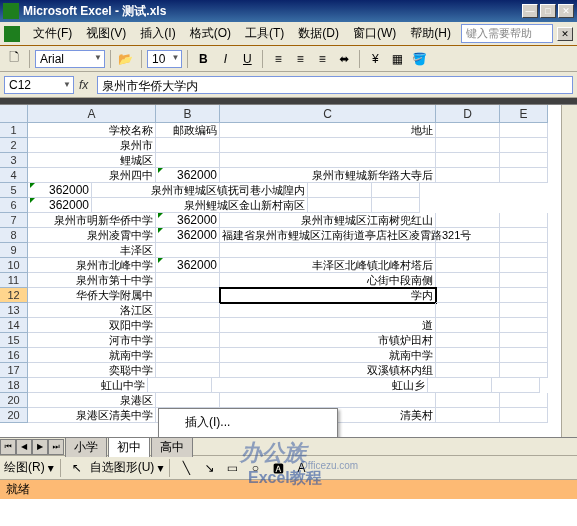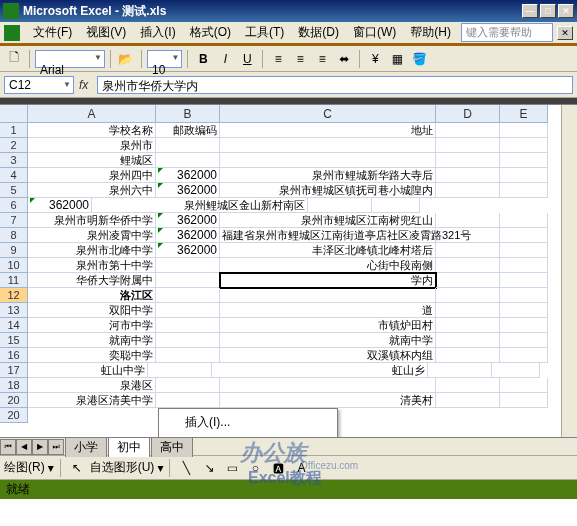--- a/index.html
+++ b/index.html
@@ -2,28 +2,28 @@
 <html><head>
 <meta charset="utf-8">
 <style>
 * { margin:0; padding:0; box-sizing:border-box; font-family:"Microsoft YaHei","SimSun",sans-serif; font-size:12px; }
 body { background:#fff; width:577px; height:526px; overflow:hidden; position:relative; }
 .titlebar { background:linear-gradient(#0a246a,#3a6ea5); color:#fff; height:22px; display:flex; align-items:center; padding:0 3px; }
 .titlebar .icon { width:16px; height:16px; background:#1e7e1e; margin-right:4px; display:inline-block; }
 .titlebar .title { flex:1; font-weight:bold; }
 .winbtns { display:flex; gap:2px; }
 .winbtn { width:16px; height:14px; background:#d4d0c8; border:1px solid #fff; border-right-color:#404040; border-bottom-color:#404040; display:flex; align-items:center; justify-content:center; font-size:9px; font-family:Arial; }
-.menubar { background:#ece9d8; height:24px; display:flex; align-items:center; padding:0 4px; border-bottom:3px solid #a16207; }
+.menubar { background:#ece9d8; height:24px; display:flex; align-items:center; padding:0 4px; border-bottom:1px solid #a16207; }
 .menubar .icon { width:16px; height:16px; background:#1e7e1e; margin-right:6px; }
 .menu-item { padding:3px 7px; cursor:default; }
 .help-q { margin-left:auto; border:1px solid #7a96df; padding:1px 20px 1px 4px; color:#888; background:#fff; font-size:11px; }
 .toolbar1,.toolbar2,.toolbar3 { background:#ece9d8; height:26px; display:flex; align-items:center; padding:2px 4px; border-bottom:1px solid #aca899; gap:2px; }
 .tbtn { width:20px; height:20px; display:flex; align-items:center; justify-content:center; border:1px solid transparent; cursor:default; }
 .sep { width:1px; height:18px; background:#aca899; margin:0 3px; }
-.font-sel { border:1px solid #7a96df; background:#fff; padding:12px 16px 1px 4px; min-width:70px; height:18px; position:relative; }
+.font-sel { border:1px solid #7a96df; background:#fff; padding:1px 16px 1px 4px; min-width:70px; height:18px; position:relative; }
 .font-sel::after { content:"▼"; position:absolute; right:2px; top:2px; font-size:8px; color:#555; }
 .fs-row { display:flex; align-items:center; gap:3px; }
 .cellname { border:1px solid #7a96df; background:#fff; padding:1px 4px; width:70px; height:18px; position:relative; }
 .cellname::after { content:"▼"; position:absolute; right:2px; top:3px; font-size:8px; color:#555; }
 .formula-bar { flex:1; border:1px solid #7a96df; background:#fff; padding:1px 4px; height:18px; margin-left:4px; }
 .fx { font-style:italic; color:#333; padding:0 3px; }
 .grid-area { position:relative; background:#fff; height:333px; overflow:hidden; border-top:1px solid #808080; }
 .corner { position:absolute; left:0; top:0; width:28px; height:18px; background:#e4ecf7; border-right:1px solid #9eb6ce; border-bottom:1px solid #9eb6ce; }
 .colheads { position:absolute; left:28px; top:0; display:flex; }
 .colhead { height:18px; background:#e4ecf7; border-right:1px solid #9eb6ce; border-bottom:1px solid #9eb6ce; text-align:center; line-height:18px; color:#333; }
@@ -35,21 +35,21 @@
 .cell { border-right:1px solid #d0d7e5; border-bottom:1px solid #d0d7e5; height:15px; line-height:15px; padding:0 2px; overflow:visible; white-space:nowrap; font-size:11px; }
 .cell.active { outline:2px solid #000; outline-offset:-1px; }
 .context-menu { position:absolute; left:158px; top:303px; width:180px; background:#fff; border:1px solid #808080; box-shadow:2px 2px 3px rgba(0,0,0,.3); z-index:100; padding:2px; }
 .cm-item { padding:3px 6px 3px 24px; cursor:default; position:relative; }
 .sheet-tabs { background:#ece9d8; height:18px; display:flex; align-items:center; border-top:1px solid #808080; font-size:11px; }
 .tab-nav { display:flex; }
 .tab-nav div { width:16px; height:16px; background:#d4d0c8; border:1px solid #808080; text-align:center; line-height:14px; font-size:8px; }
 .sheet-tab { background:#fff; border:1px solid #808080; border-bottom:none; padding:1px 8px; margin-left:1px; }
 .sheet-tab.inactive { background:#d4d0c8; }
 .drawbar { background:#ece9d8; height:24px; display:flex; align-items:center; padding:2px 4px; border-top:1px solid #aca899; gap:3px; }
-.statusbar { background:#4d7c0f; height:20px; display:flex; align-items:center; padding:2px 6px; border-top:1px solid #aca899; }
+.statusbar { background:#fdba74; height:20px; display:flex; align-items:center; padding:2px 6px; border-top:1px solid #aca899; }
 .watermark { position:absolute; left:240px; top:438px; font-size:22px; font-weight:bold; color:rgba(44,82,160,.5); font-style:italic; z-index:50; pointer-events:none; }
 .watermark2 { position:absolute; left:248px; top:468px; font-size:16px; font-weight:bold; color:rgba(44,82,160,.6); z-index:50; pointer-events:none; }
 .wm-sub { position:absolute; left:300px; top:460px; font-size:10px; color:rgba(44,82,160,.5); z-index:50; pointer-events:none; }
 .scroll-v { position:absolute; right:0; top:0; width:16px; height:100%; background:#ece9d8; border-left:1px solid #aca899; }
 .dark-gap { height:6px; background:#404040; }
 .green-tick { position:absolute; left:0; top:0; width:0; height:0; border-top:5px solid #008000; border-right:5px solid transparent; }
 .cellwrap { position:relative; }
 </style>
 </head>
 <body>
@@ -173,21 +173,20 @@
       <div class="row">
         <div class="cell" style="width: 128px;">泉州四中</div>
         <div class="cell" style="width: 64px;">
           <div class="cellwrap"><div class="green-tick"></div><span>362000</span></div>
         </div>
         <div class="cell" style="width: 216px;">泉州市鲤城新华路大寺后</div>
         <div class="cell" style="width: 64px;"></div>
         <div class="cell" style="width: 48px;"></div>
       </div>
       <div class="row">
-        <div class="cell" style="width: 128px;">泉州六中</div>
         <div class="cell" style="width: 64px;">
           <div class="cellwrap"><div class="green-tick"></div><span>362000</span></div>
         </div>
         <div class="cell" style="width: 216px;">泉州市鲤城区镇抚司巷小城隍内</div>
         <div class="cell" style="width: 64px;"></div>
         <div class="cell" style="width: 48px;"></div>
       </div>
       <div class="row">
         <div class="cell" style="width: 64px;">
           <div class="cellwrap"><div class="green-tick"></div><span>362000</span></div>
@@ -208,20 +207,27 @@
       <div class="row">
         <div class="cell" style="width: 128px; padding-left: 44px;">泉州凌霄中学</div>
         <div class="cell" style="width: 64px;">
           <div class="cellwrap"><div class="green-tick"></div><span>362000</span></div>
         </div>
         <div class="cell" style="width: 216px;">福建省泉州市鲤城区江南街道亭店社区凌霄路321号</div>
         <div class="cell" style="width: 64px;"></div>
         <div class="cell" style="width: 48px;"></div>
       </div>
       <div class="row">
+        <div class="cell" style="width: 128px;">丰泽区</div>
+        <div class="cell" style="width: 64px;"></div>
+        <div class="cell" style="width: 216px;"></div>
+        <div class="cell" style="width: 64px;"></div>
+        <div class="cell" style="width: 48px;"></div>
+      </div>
+      <div class="row">
         <div class="cell" style="width: 128px;">泉州市北峰中学</div>
         <div class="cell" style="width: 64px;">
           <div class="cellwrap"><div class="green-tick"></div><span>362000</span></div>
         </div>
         <div class="cell" style="width: 216px;">丰泽区北峰镇北峰村塔后</div>
         <div class="cell" style="width: 64px;"></div>
         <div class="cell" style="width: 48px;"></div>
       </div>
       <div class="row">
         <div class="cell" style="width: 128px;">泉州市第十中学</div>
@@ -231,21 +237,21 @@
         <div class="cell" style="width: 48px;"></div>
       </div>
       <div class="row">
         <div class="cell" style="width: 128px;">华侨大学附属中</div>
         <div class="cell" style="width: 64px;"></div>
         <div class="cell active" style="width: 216px;">                   学内</div>
         <div class="cell" style="width: 64px;"></div>
         <div class="cell" style="width: 48px;"></div>
       </div>
       <div class="row">
-        <div class="cell" style="width: 128px; font-weight: bold;">洛江区</div>
+        <div class="cell" style="width: 128px;">洛江区</div>
         <div class="cell" style="width: 64px;"></div>
         <div class="cell" style="width: 216px;"></div>
         <div class="cell" style="width: 64px;"></div>
         <div class="cell" style="width: 48px;"></div>
       </div>
       <div class="row">
         <div class="cell" style="width: 128px;">双阳中学</div>
         <div class="cell" style="width: 64px;"></div>
         <div class="cell" style="width: 216px;">                道</div>
         <div class="cell" style="width: 64px;"></div>

